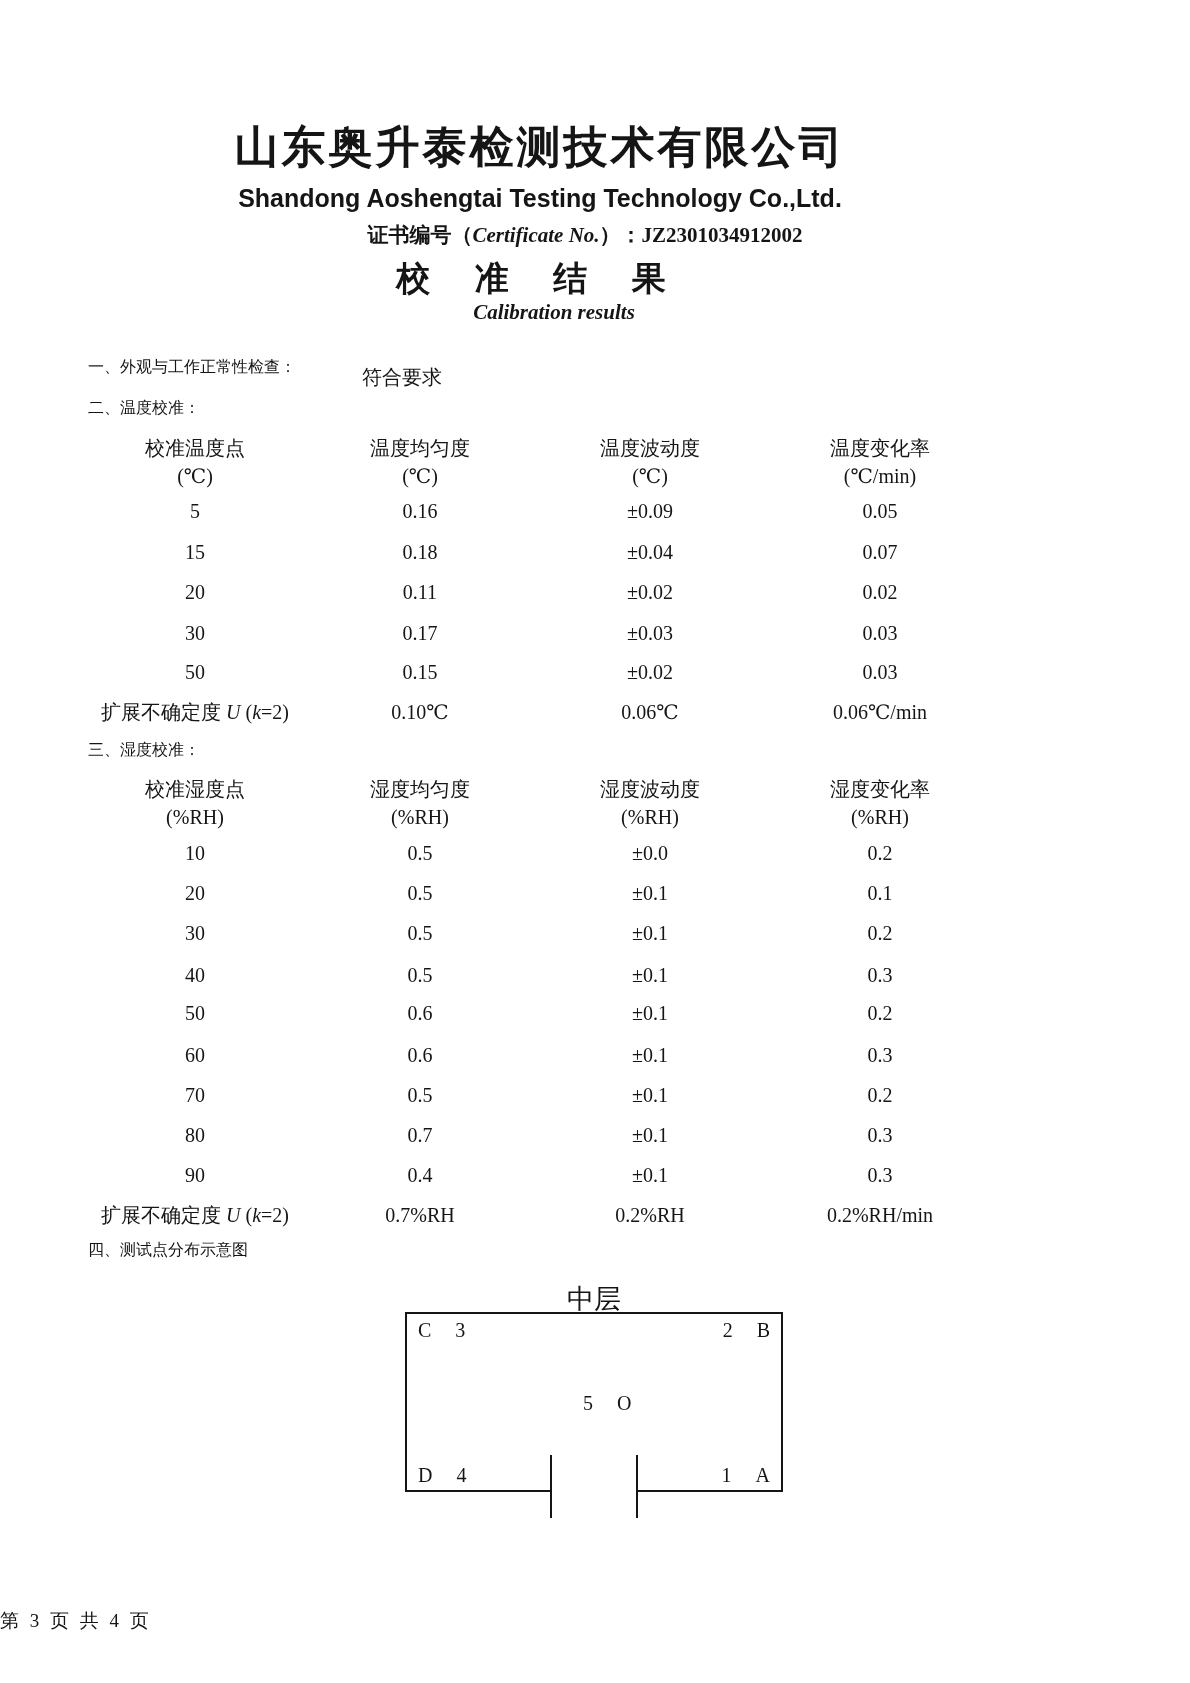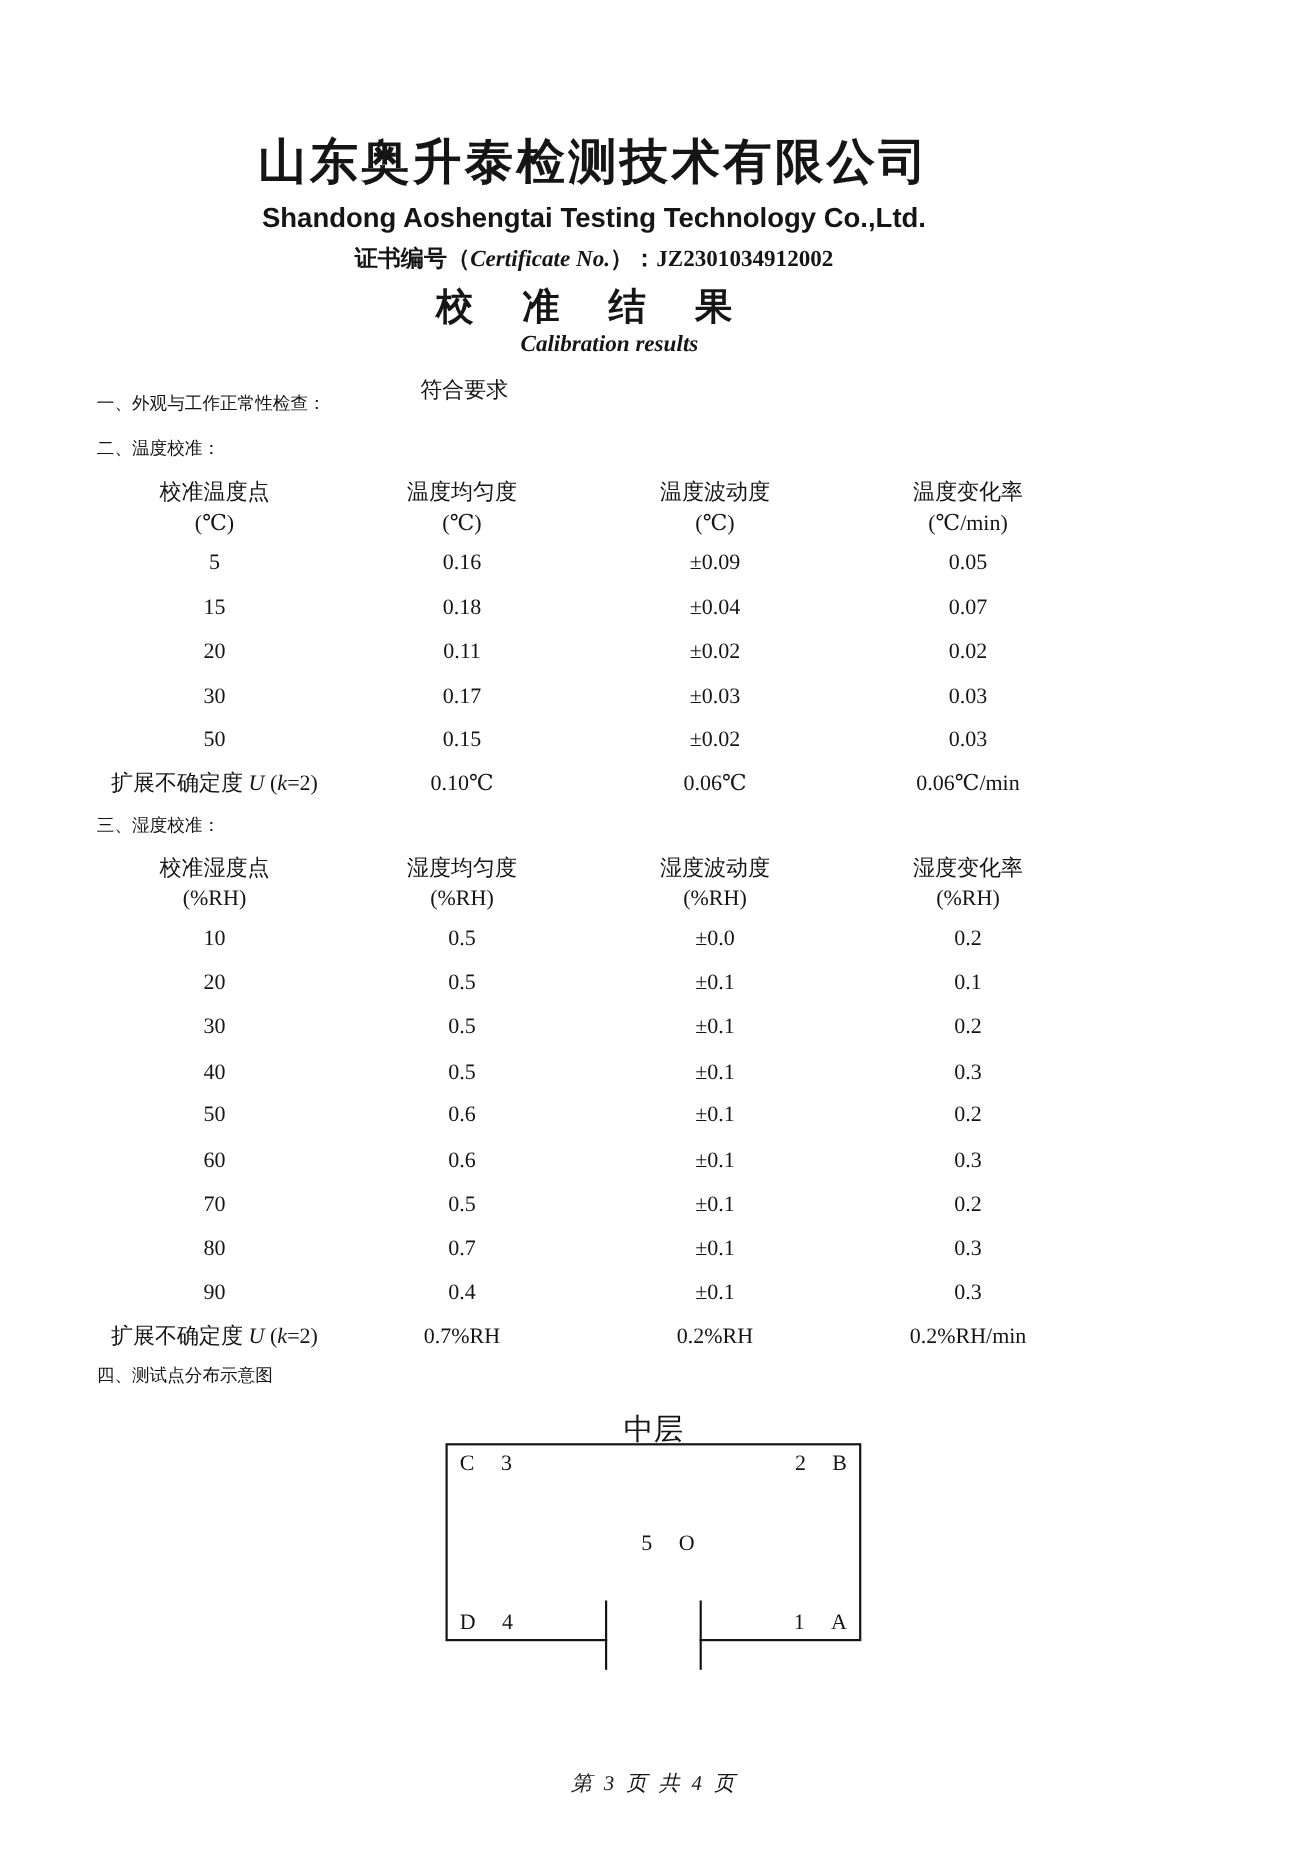--- a/index.html
+++ b/index.html
@@ -4,55 +4,55 @@
 <style>
   html,body { margin:0; padding:0; background:#ffffff; }
   .page {
     position:relative; width:1190px; height:1683px; background:#ffffff;
     font-family:"Liberation Serif","DejaVu Serif",serif; color:#151515;
     overflow:hidden;
   }
   .hline { position:absolute; left:0; width:1080px; text-align:center; white-space:nowrap; }
   .company-cn { top:118px; font-size:44px; font-weight:bold; letter-spacing:3px; }
   .company-en { top:184px; font-size:25px; font-weight:bold; font-family:"Liberation Sans","DejaVu Sans",sans-serif; }
-  .cert-line  { top:221px; font-size:21px; font-weight:bold; }
+  .cert-line  { top:221px; font-size:21px; font-weight:bold;margin-left:45px; }
   .cert-line .it { font-style:italic; }
   .title-cn   { top:256px; font-size:34px; font-weight:bold; letter-spacing:18px; }
   .title-en   { top:300px; font-size:21px; font-weight:bold; font-style:italic;padding-left:14px; }
   .sec { position:absolute; left:88px; font-size:16px; white-space:nowrap; }
   .val1 { position:absolute; left:362px; font-size:20px; white-space:nowrap; }
   .trow { position:absolute; left:85px; width:910px; display:flex; font-size:20px; line-height:26px; }
   .trow .c1 { width:220px; text-align:center; }
   .trow .c2, .trow .c3, .trow .c4 { width:230px; text-align:center; }
   .ital { font-style:italic; }
   .diagram-label { position:absolute; left:405px; width:378px; text-align:center; font-size:27px; }
   .diagram-box { position:absolute; left:405px; top:1312px; width:374px; height:176px; border:2px solid #151515; }
   .door-gap { position:absolute; left:552px; top:1487px; width:84px; height:8px; background:#ffffff; }
   .door-line { position:absolute; width:2px; top:1455px; height:63px; background:#151515; }
   .door-line.left { left:550px; }
   .door-line.right { left:636px; }
   .pair { position:absolute; display:flex; gap:24px; font-size:20px; line-height:26px; }
   .pair.right-side { width:120px; justify-content:flex-end; }
-  .footer { position:absolute; left:0; width:1190px; top:1608px; text-align:center; font-size:19px; letter-spacing:3px;font-style:italic; }
+  .footer { position:absolute; left:0; width:1190px; top:1608px; font-size:19px; letter-spacing:3px; }
 </style>
 </head>
 <body>
 
 <div class="page">
 
   <div class="hline company-cn">山东奥升泰检测技术有限公司</div>
   <div class="hline company-en">Shandong Aoshengtai Testing Technology Co.,Ltd.</div>
   <div class="hline cert-line">
     <span>证书编号（</span><span class="it">Certificate No.</span><span>）：</span><span>JZ2301034912002</span>
   </div>
   <div class="hline title-cn">校 准 结 果</div>
   <div class="hline title-en">Calibration results</div>
 
   <div class="sec" style="top:357px;">一、外观与工作正常性检查：</div>
-  <div class="val1" style="top:341px;margin-left:20px;">符合要求</div>
+  <div class="val1" style="top:364px;">符合要求</div>
 
   <div class="sec" style="top:398px;">二、温度校准：</div>
 
   <div class="trow" style="top:435px;">
     <div class="c1">校准温度点</div>
     <div class="c2">温度均匀度</div>
     <div class="c3">温度波动度</div>
     <div class="c4">温度变化率</div>
   </div>
   <div class="trow" style="top:463px;">

